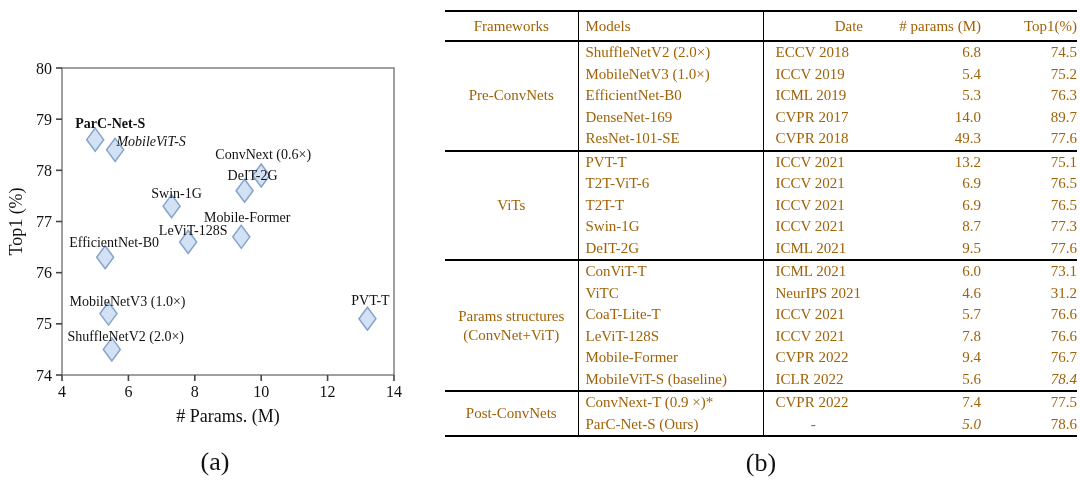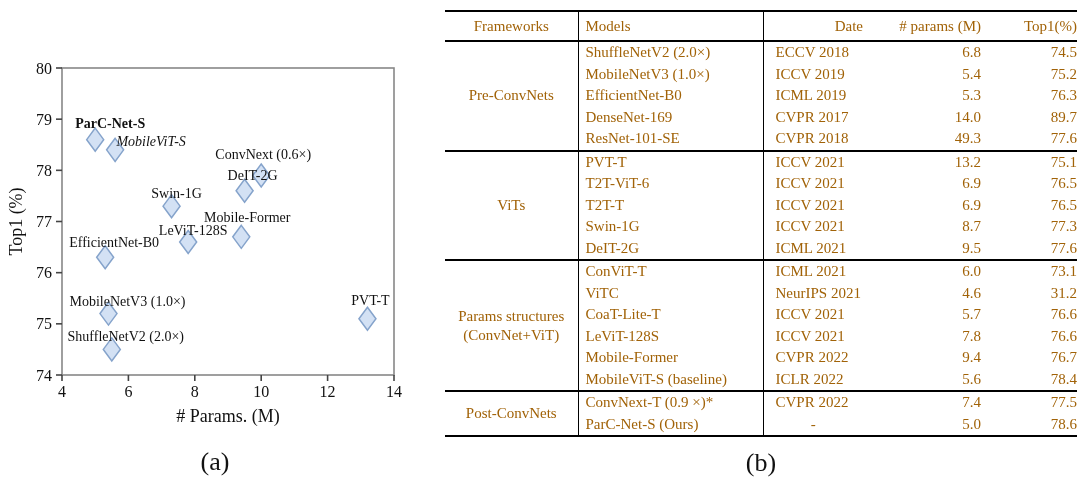--- a/index.html
+++ b/index.html
@@ -19,21 +19,21 @@
   }
   table.cmp tbody { border-bottom:2px solid #000; }
   table.cmp td { height:21.5px; padding:0; overflow:hidden; white-space:nowrap; }
   table.cmp .vline { border-right:1.5px solid #000; }
   table.cmp .c-fw { text-align:center; vertical-align:middle; white-space:normal; line-height:1.25; }
   table.cmp .c-model { text-align:left; padding-left:7px; }
   table.cmp .c-date { text-align:left; padding-left:12px; }
   table.cmp .c-date.center { text-align:center; padding-left:0; }
   table.cmp .c-num { text-align:right; }
   table.cmp .b { font-weight:normal; }
-  table.cmp .i { }
+  table.cmp .i { font-style:italic; }
   .caption-b { position:absolute; left:0; width:632px; top:438px; text-align:center; font-size:26px; color:#111; }
 </style>
 </head>
 <body>
 
 <div class="figure">
 
   <div class="panel-a">
     <svg id="chart-svg" width="440" height="482" viewBox="0 0 440 482">
         <rect x="62" y="68" width="332" height="307" fill="none" stroke="#878787" stroke-width="1.6"></rect>

